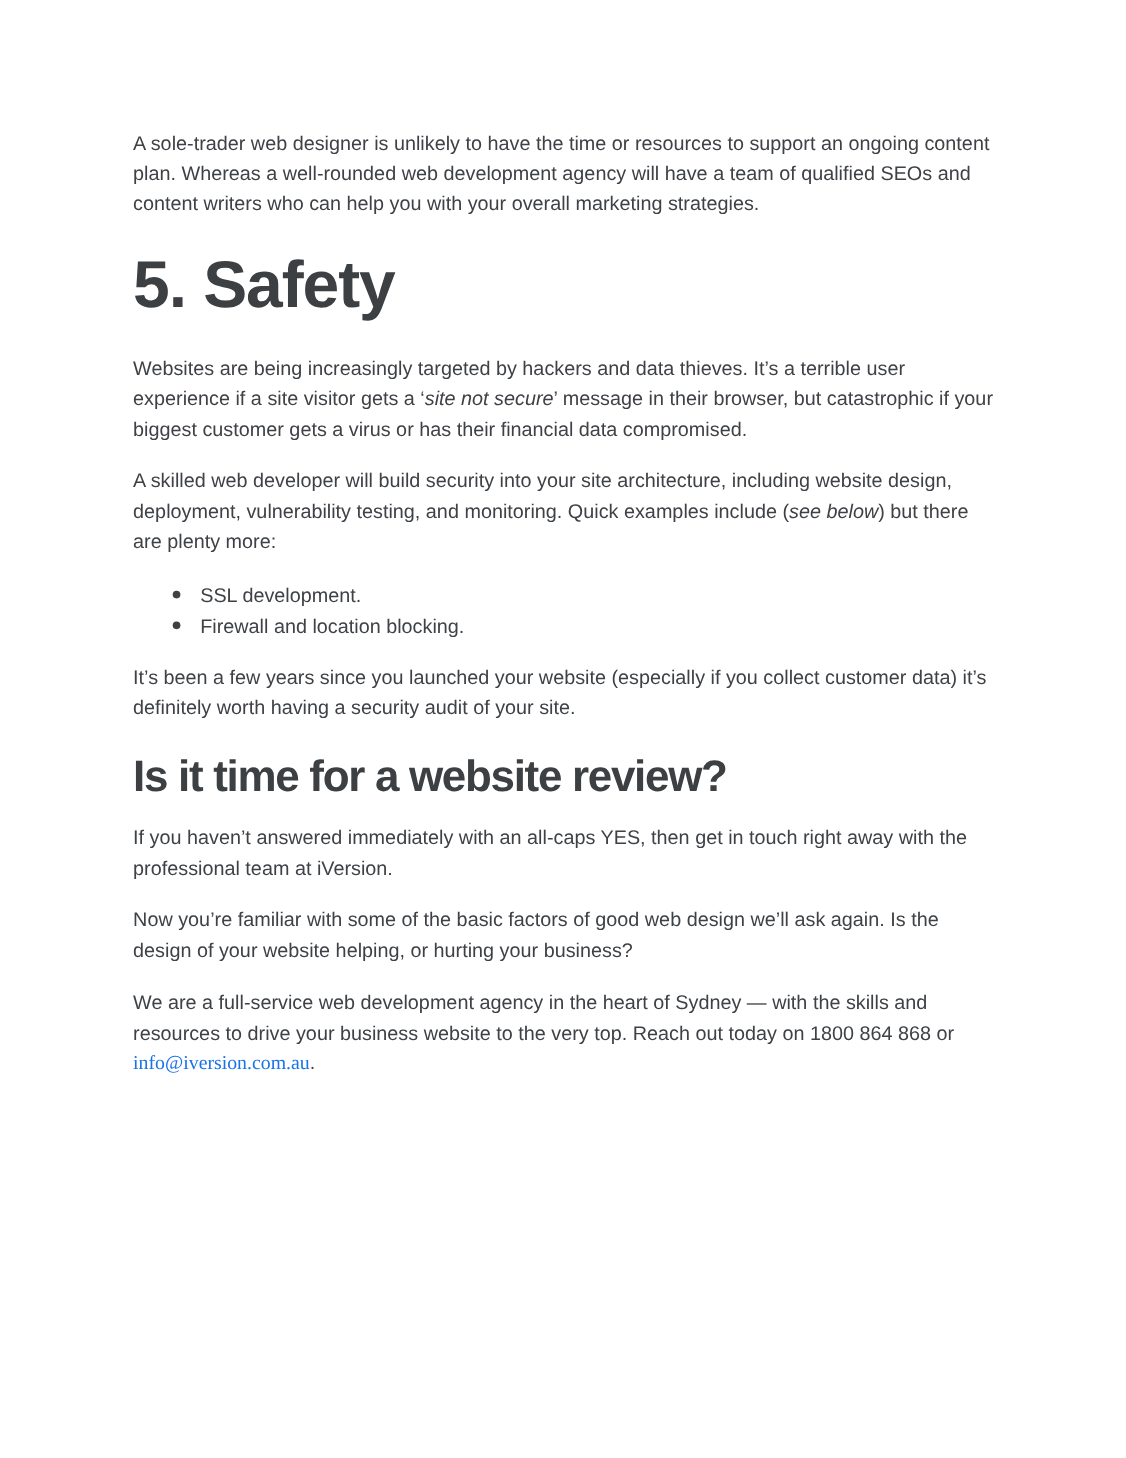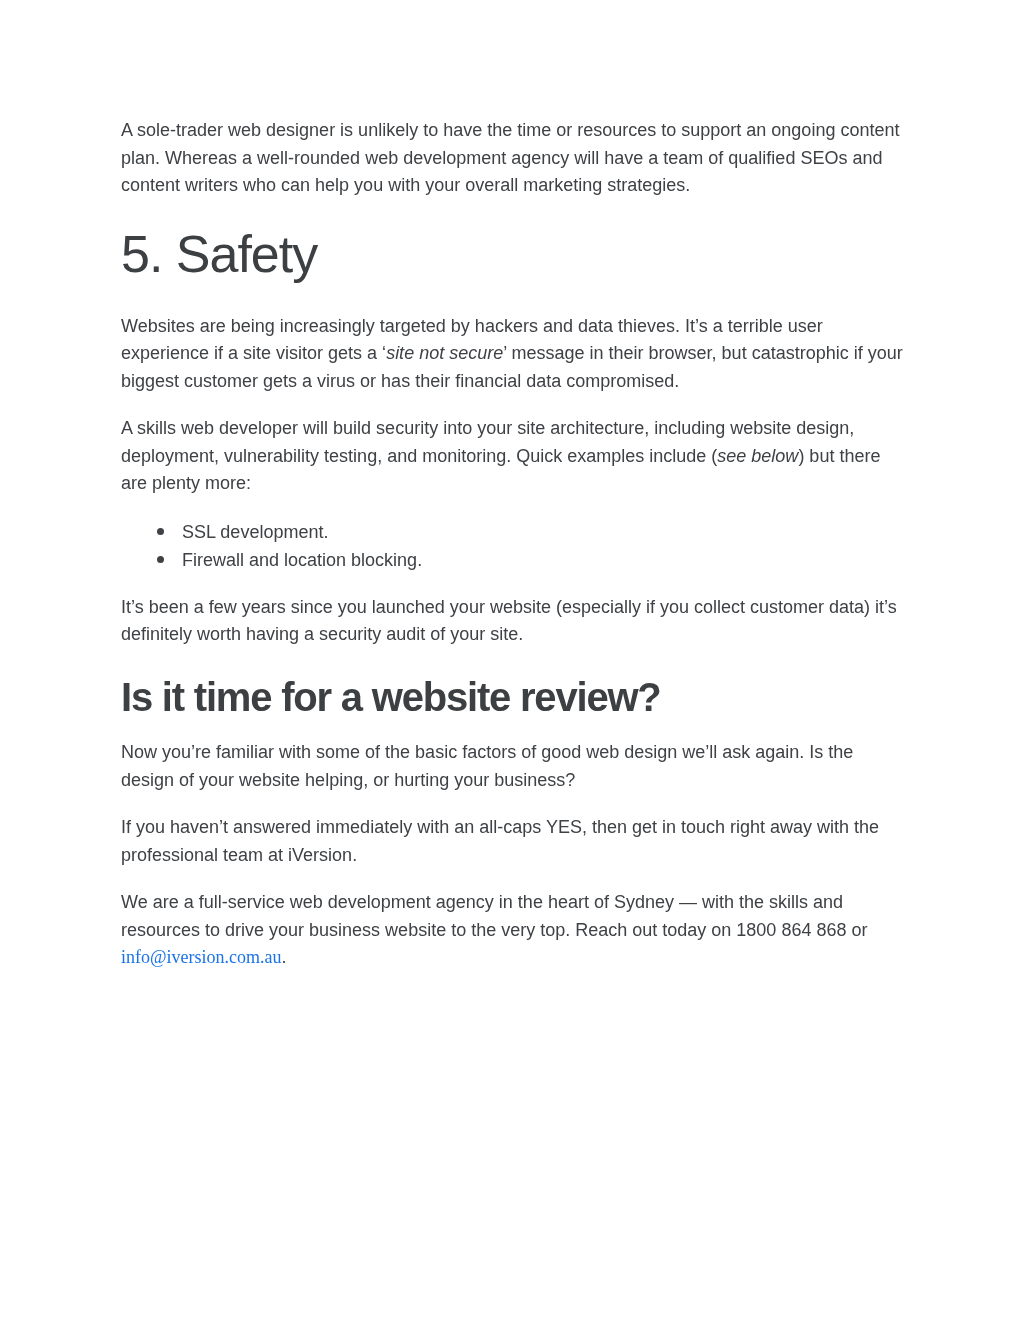--- a/index.html
+++ b/index.html
@@ -25,23 +25,23 @@
     font-family: "Liberation Sans", "DejaVu Sans", sans-serif;
     font-size: 18px;
     line-height: 27.5px;
     color: var(--text-color);
     -webkit-font-smoothing: antialiased;
   }
   .page p {
     margin: 0 0 20px 0;
   }
   h1.doc-h1 {
-    font-size: 52px;
+    font-size: 60px;
     line-height: 1.1;
-    font-weight: 400;
+    font-weight: 700;
     letter-spacing: -1px;
     color: var(--heading-color);
     margin: 26px 0 30px 0;
   }
   h2.doc-h2 {
     font-size: 40px;
     line-height: 1.12;
     font-weight: 800;
     letter-spacing: -1.2px;
     color: var(--heading-color);
@@ -79,30 +79,30 @@
 <body>
 
 <div class="page">
 
   <p>A sole-trader web designer is unlikely to have the time or resources to support an ongoing content plan. Whereas a well-rounded web development agency will have a team of qualified SEOs and content writers who can help you with your overall marketing strategies.</p>
 
   <h1 class="doc-h1">5. Safety</h1>
 
   <p><span>Websites are being increasingly targeted by hackers and data thieves. It’s a terrible user experience if a site visitor gets a ‘</span><span class="italic">site not secure</span><span>’ message in their browser, but catastrophic if your biggest customer gets a virus or has their financial data compromised.</span></p>
 
-  <p><span>A skills web developer will build security into your site architecture, including website design, deployment, vulnerability testing, and monitoring. Quick examples include (</span><span class="italic">see below</span><span>) but there are plenty more:</span></p>
+  <p><span>A skilled web developer will build security into your site architecture, including website design, deployment, vulnerability testing, and monitoring. Quick examples include (</span><span class="italic">see below</span><span>) but there are plenty more:</span></p>
 
   <ul class="doc-list">
     <li>SSL development.</li>
     <li>Firewall and location blocking.</li>
   </ul>
 
   <p>It’s been a few years since you launched your website (especially if you collect customer data) it’s definitely worth having a security audit of your site.</p>
 
   <h2 class="doc-h2">Is it time for a website review?</h2>
 
+  <p>If you haven’t answered immediately with an all-caps YES, then get in touch right away with the professional team at iVersion.</p>
+
   <p>Now you’re familiar with some of the basic factors of good web design we’ll ask again. Is the design of your website helping, or hurting your business?</p>
-
-  <p>If you haven’t answered immediately with an all-caps YES, then get in touch right away with the professional team at iVersion.</p>
 
   <p><span>We are a full-service web development agency in the heart of Sydney — with the skills and resources to drive your business website to the very top. Reach out today on 1800 864 868 or </span><a class="link" href="#">info@iversion.com.au</a><span>.</span></p>
 
 </div>
 
 </body></html>

